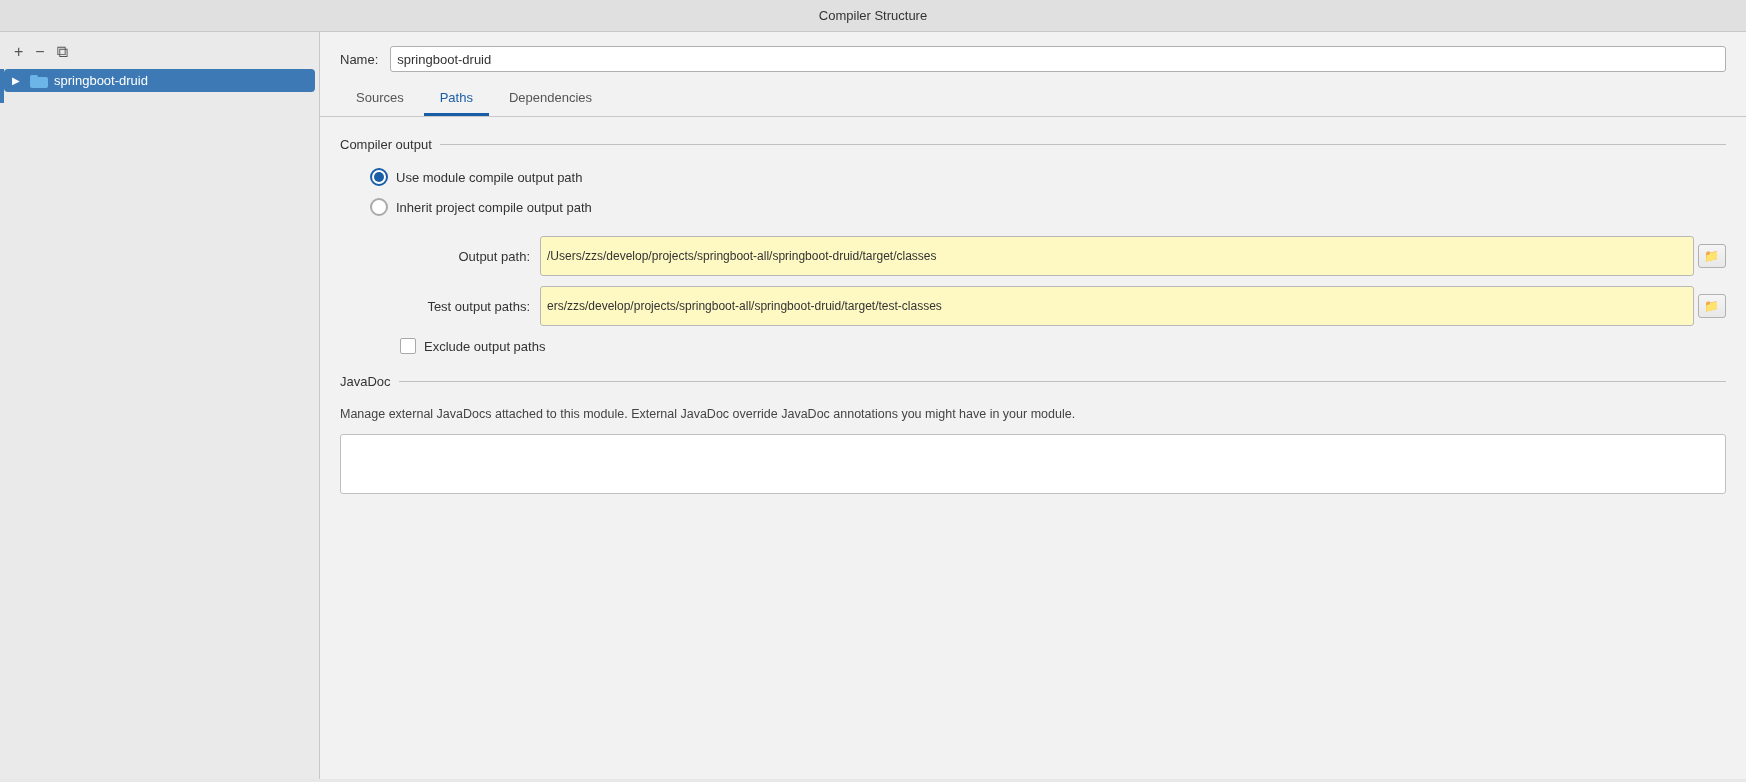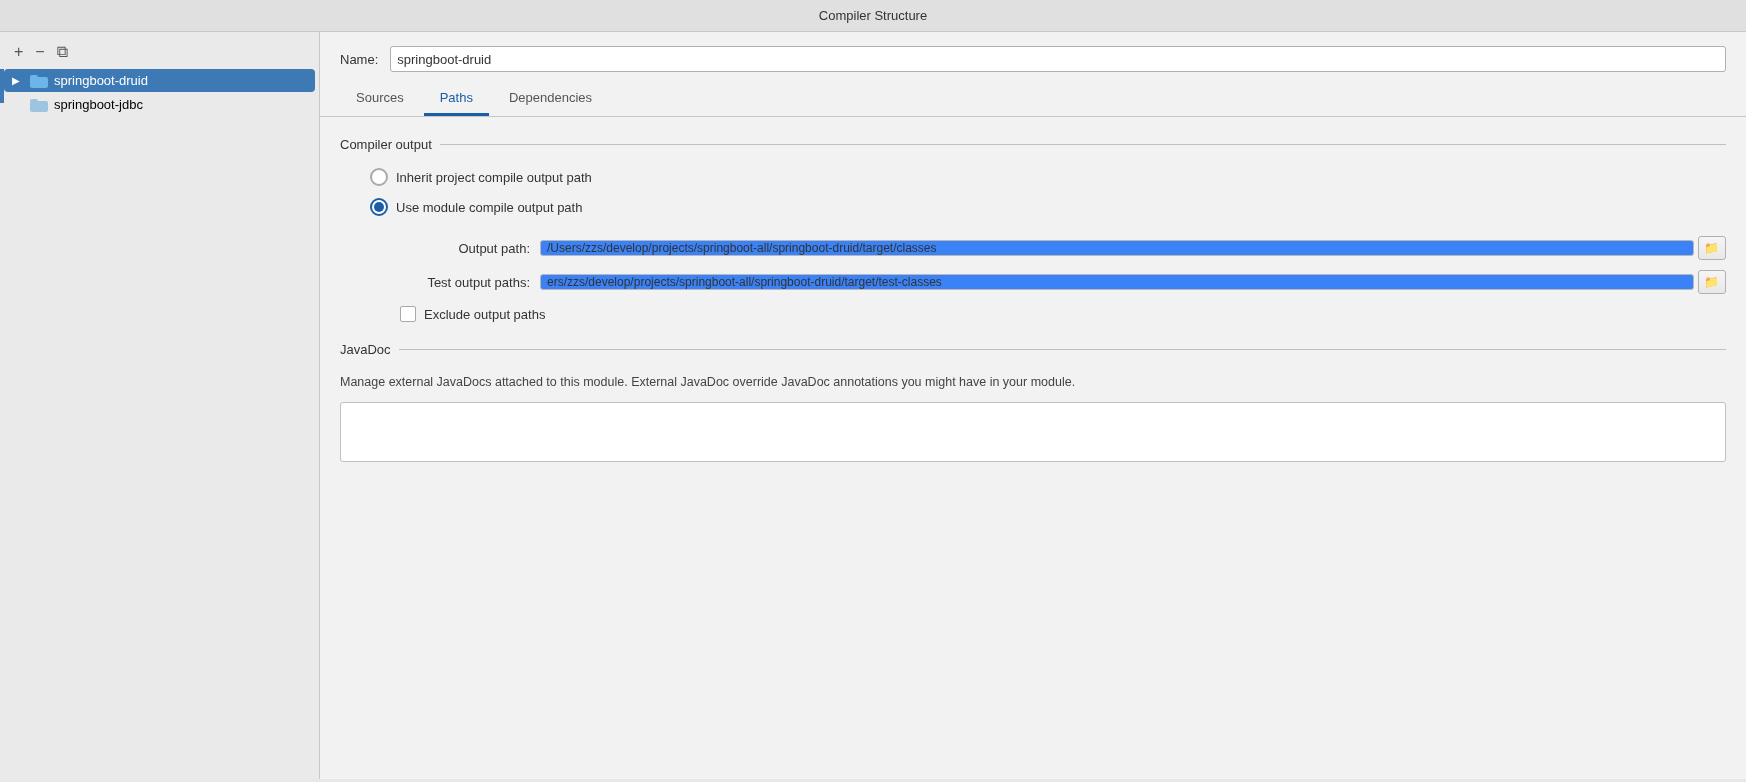--- a/index.html
+++ b/index.html
@@ -255,23 +255,23 @@
 
     .path-input-wrapper {
       flex: 1;
       display: flex;
       align-items: center;
       gap: 4px;
     }
 
     .path-input {
       flex: 1;
-      height: 16px;
+      height: 40px;
       border: 1px solid #b8b8b8;
-      background: #3b82f6;
+      background: #fef9c3;
       border-radius: 3px;
       padding: 0 6px;
       font-size: 12px;
       color: #333;
       outline: none;
     }
 
     .browse-btn {
       width: 28px;
       height: 24px;
@@ -357,30 +357,20 @@
         <span class="arrow">▶</span>
         <span class="folder-icon">
           <svg class="folder-svg" viewBox="0 0 18 14" fill="none">
             <rect x="0" y="3" width="18" height="11" rx="2" fill="#6bb5e8"></rect>
             <rect x="0" y="1" width="8" height="4" rx="2" fill="#6bb5e8"></rect>
           </svg>
         </span>
         <span class="item-label">springboot-druid</span>
       </div>
 
-      <div class="sidebar-item">
-        <span class="arrow" style="visibility:hidden;">▶</span>
-        <span class="folder-icon">
-          <svg class="folder-svg" viewBox="0 0 18 14" fill="none">
-            <rect x="0" y="3" width="18" height="11" rx="2" fill="#9ec5e0"></rect>
-            <rect x="0" y="1" width="8" height="4" rx="2" fill="#9ec5e0"></rect>
-          </svg>
-        </span>
-        <span class="item-label">springboot-jdbc</span>
-      </div>
     </div>
   </div>
 
   <div class="content">
 
     <div class="name-row">
       <span class="name-label">Name:</span>
       <input class="name-input" type="text" value="springboot-druid" style="">
     </div>
 
@@ -397,32 +387,32 @@
     </div>
 
     <div class="panel-content">
 
       <div class="section-header">
         <span class="section-title">Compiler output</span>
         <div class="section-line"></div>
       </div>
 
       <div class="radio-group">
+        <div class="radio-item">
+          <div class="radio-circle checked">
+            <div class="radio-inner"></div>
+          </div>
+          <span class="radio-label">Use module compile output path</span>
+        </div>
+
         <div class="radio-item">
           <div class="radio-circle">
             
           </div>
           <span class="radio-label">Inherit project compile output path</span>
-        </div>
-
-        <div class="radio-item">
-          <div class="radio-circle checked">
-            <div class="radio-inner"></div>
-          </div>
-          <span class="radio-label">Use module compile output path</span>
         </div>
       </div>
 
       <div class="path-fields">
         <div class="path-row">
           <span class="path-row-label">Output path:</span>
           <div class="path-input-wrapper">
             <input class="path-input" type="text" value="/Users/zzs/develop/projects/springboot-all/springboot-druid/target/classes" style="">
             <button class="browse-btn">
               <span class="browse-icon">📁</span>

